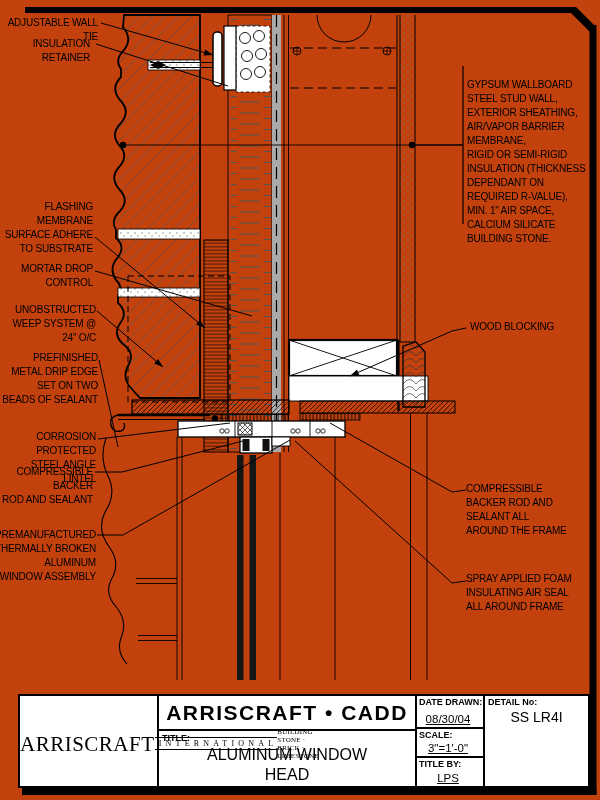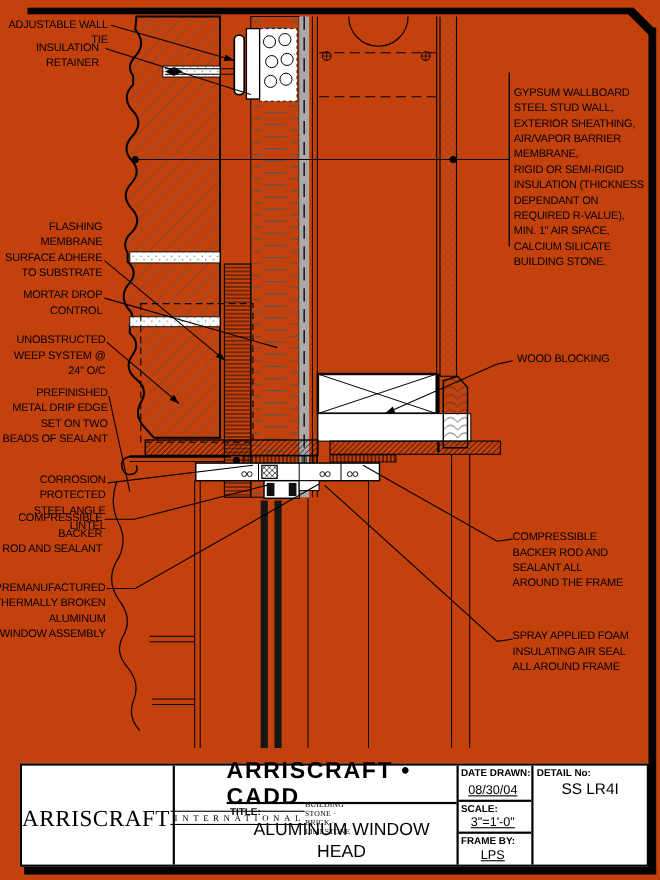--- a/index.html
+++ b/index.html
@@ -11,21 +11,21 @@
   .ar{text-align:right;}
   
   .tb{position:absolute;left:18px;top:694px;width:572px;height:94px;
       border:2.5px solid #000;box-sizing:border-box;background:#fff;display:flex;}
   .tb-logo{width:139px;border-right:2.5px solid #000;box-sizing:border-box;
            display:flex;flex-direction:row;align-items:center;justify-content:flex-start;padding-top:4px;}
   .tb-logo .brand{font-family:"Liberation Serif",serif;font-size:21px;letter-spacing:.5px;margin-top:2px;line-height:20px;}
   .tb-logo .intl{font-family:"Liberation Serif",serif;font-size:8px;letter-spacing:4.2px;
                  border-top:1px solid #000;border-bottom:1px solid #000;padding:1px 0;margin-top:1px;text-indent:4.2px;}
   .tb-logo .tagline{font-family:"Liberation Serif",serif;font-size:7px;letter-spacing:.2px;margin-top:1.5px;}
-  .tb-center{width:258px;border-right:2.5px solid #000;box-sizing:border-box;display:flex;flex-direction:column;padding-left:47px;}
+  .tb-center{width:258px;border-right:2.5px solid #000;box-sizing:border-box;display:flex;flex-direction:column;}
   .tb-company{height:33px;border-bottom:2.5px solid #000;box-sizing:content-box;
               display:flex;align-items:center;justify-content:center;
               font-size:21px;font-weight:bold;letter-spacing:1.5px;}
   .tb-title-cell{flex:1;position:relative;}
   .tb-title-cell .cell-label{position:absolute;left:3px;top:2px;}
   .tb-title{position:absolute;left:0;right:0;top:14px;text-align:center;font-size:16px;
             line-height:20px;white-space:pre-line;}
   .cell-label{font-size:9px;font-weight:bold;}
   .tb-col3{width:68px;border-right:2.5px solid #000;box-sizing:border-box;display:flex;flex-direction:column;}
   .tb-col3 .row{position:relative;box-sizing:border-box;}
@@ -295,21 +295,21 @@
     <div class="tb-col3">
       <div class="row r1">
         <span class="cell-label">DATE DRAWN:</span>
         <div class="cell-value">08/30/04</div>
       </div>
       <div class="row r2">
         <span class="cell-label">SCALE:</span>
         <div class="cell-value">3"=1'-0"</div>
       </div>
       <div class="row r3">
-        <span class="cell-label">FRAME BY:</span>
+        <span class="cell-label">TITLE BY:</span>
         <div class="cell-value">LPS</div>
       </div>
     </div>
 
     <div class="tb-col4">
       <span class="cell-label">DETAIL No:</span>
       <div class="detail-no">SS LR4I</div>
     </div>
   </div>
 

